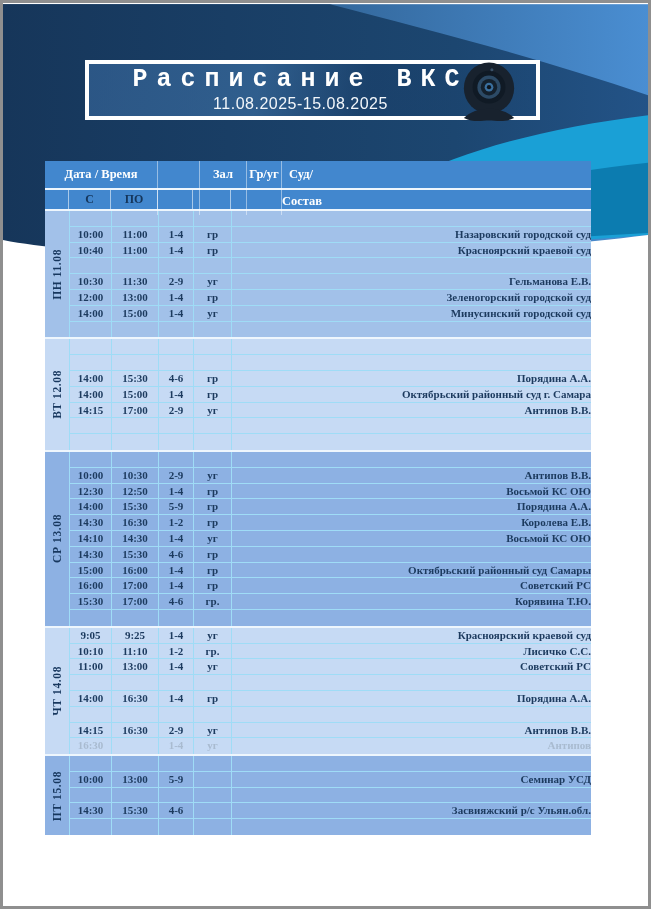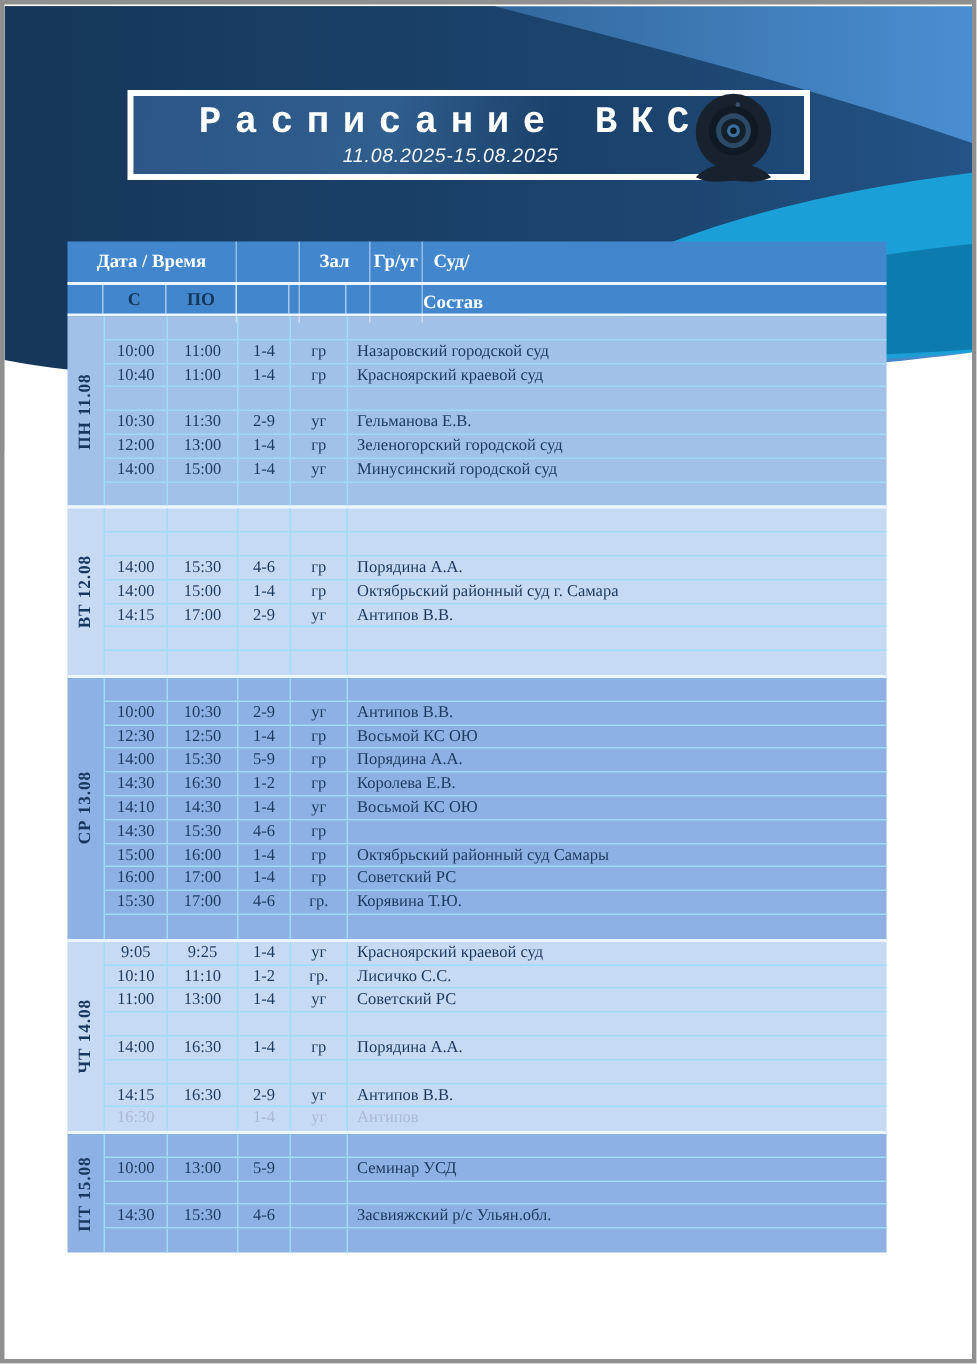--- a/index.html
+++ b/index.html
@@ -24,21 +24,21 @@
     display:flex;align-items:center;justify-content:center;
   }
   .title-stack{text-align:center;transform:translateX(-12px);}
   .title{
     font-family:Liberation Mono, monospace;
     font-weight:bold;font-size:25px;color:#ffffff;
     letter-spacing:9px;line-height:1.05;white-space:nowrap;
   }
   .subtitle{
     font-family:"Liberation Sans", sans-serif;
-    font-size:13px;color:#f2f6fa;letter-spacing:.5px;margin-top:1px;font-style:italic;
+    font-size:16px;color:#f2f6fa;letter-spacing:.5px;margin-top:1px;
   }
   .webcam{position:absolute;right:18px;top:-2px;width:58px;height:60px;}
 
   
   .table{
     position:absolute;left:42px;top:158px;width:546px;
     font-size:11px;color:#1c3a5e;
   }
   .thead{
     display:grid;grid-template-columns:113px 42px 47px 35px 38px 1fr;
@@ -69,33 +69,33 @@
   .day-cell{
     width:24px;flex:0 0 24px;
     border-right:1px solid #9fdcf6;
     display:flex;align-items:center;justify-content:center;
   }
   .day-label{
     writing-mode:vertical-rl;transform:rotate(180deg);
     font-weight:bold;font-size:11.5px;letter-spacing:.6px;
     color:#17375e;white-space:nowrap;
   }
-  .rows{flex:1;min-width:0;}
+  .rows{flex:1;min-width:0;font-weight:bold;}
   .row{
     display:grid;grid-template-columns:42px 47px 35px 38px 1fr;
     height:15.8px;line-height:15.3px;
     box-sizing:border-box;
     border-bottom:1px solid #9fdcf6;
   }
   .row:last-child{border-bottom:none;}
   .row .c{
     text-align:center;overflow:hidden;white-space:nowrap;
     border-right:1px solid #9fdcf6;
   }
-  .row .c.court{text-align:left;padding-left:6px;border-right:none;}
+  .row .c.court{text-align:right;padding-left:6px;border-right:none;}
   .row.muted{color:#a9bbd0;}
 </style>
 </head>
 <body>
 
 <div class="page">
 
   <svg class="bg" viewBox="0 0 651 909" aria-hidden="true">
     <defs>
       <linearGradient id="gbase" x1="0" y1="0" x2="1" y2="0">

